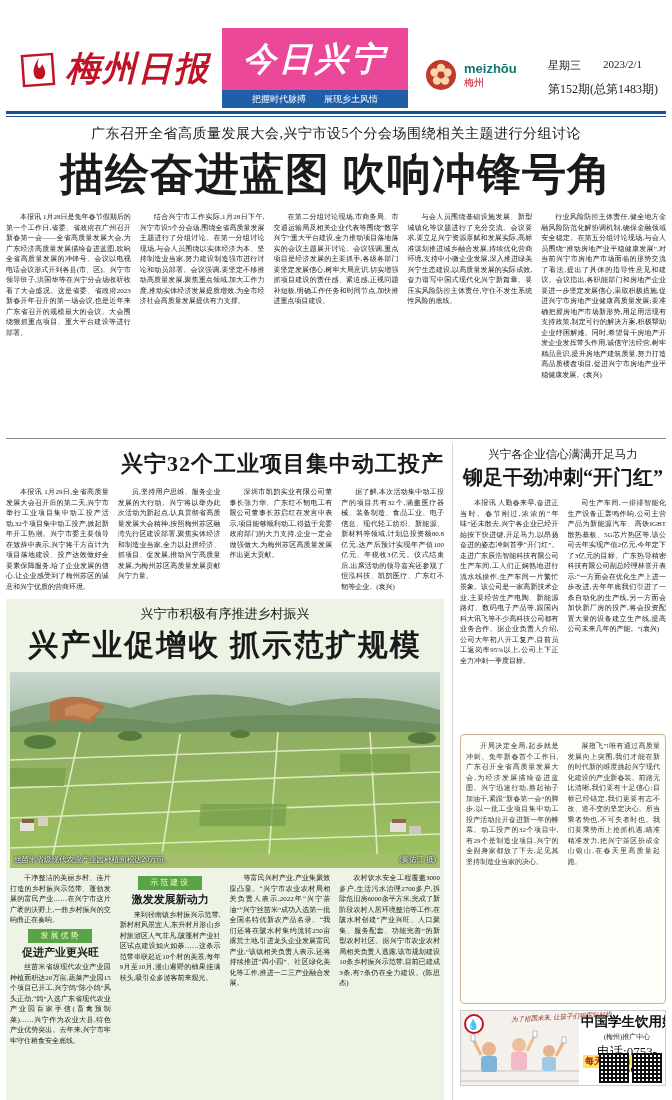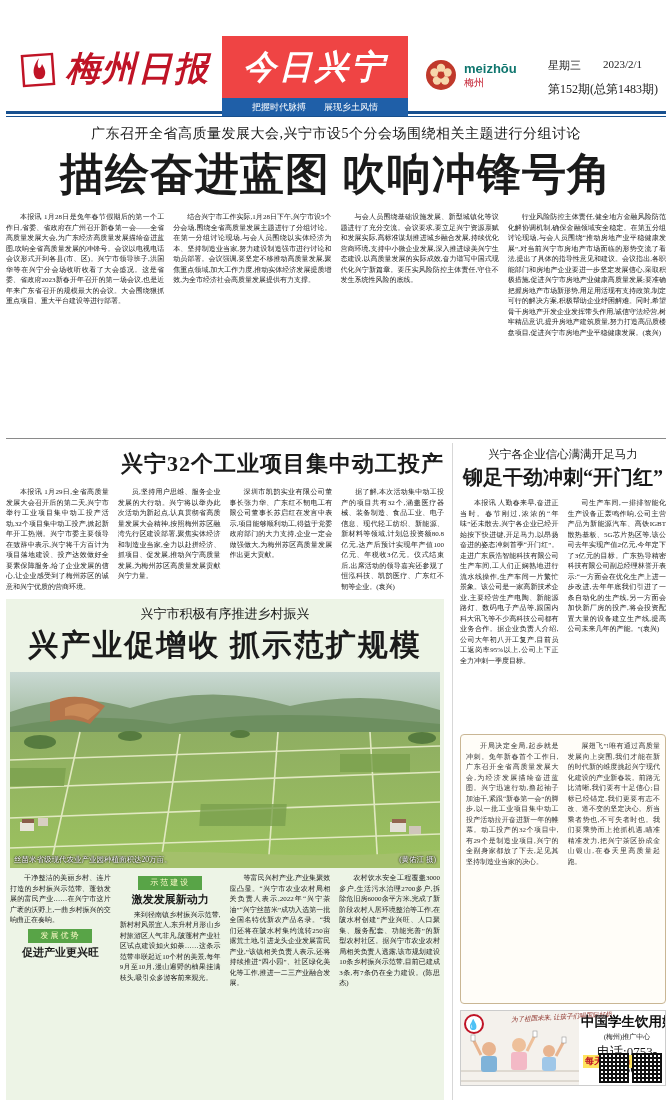--- a/index.html
+++ b/index.html
@@ -6,22 +6,22 @@
   html,body { width:672px; height:1100px; background:#ffffff; overflow:hidden;
     font-family:"Liberation Serif","DejaVu Serif",serif; color:#1a1a1a; }
   .page { position:relative; width:672px; height:1100px; padding:0 6px; }
 
   
   .masthead { position:relative; height:80px; margin-top:28px; }
   .mz-logo { position:absolute; left:14px; top:18px; display:flex; align-items:center; }
   .flame-box { width:40px; height:40px; margin-right:6px; }
   .mz-name { font-size:34px; font-weight:bold; color:#c01426; font-style:italic;
     letter-spacing:2px; white-space:nowrap; }
-  .red-box { position:absolute; left:216px; top:8px; width:186px; height:80px;
-    background:#ef4444; display:flex; flex-direction:column; }
+  .red-box { position:absolute; left:216px; top:0; width:186px; height:80px;
+    background:#ec4899; display:flex; flex-direction:column; }
   .red-box-title { flex:1; display:flex; align-items:center; justify-content:center;
     color:#fff; font-size:33px; font-weight:bold; font-style:italic; letter-spacing:3px; }
   .blue-strip { height:18px; background:#1f5fa8; color:#fff; font-size:9px;
     display:flex; align-items:center; justify-content:center; gap:18px;
     font-family:"Liberation Sans","DejaVu Sans",sans-serif; }
   .seal-wrap { position:absolute; left:418px; top:30px; display:flex; align-items:center; gap:6px; }
   .seal-text { line-height:1.1; }
   .seal-text .py { font-size:13px; font-weight:bold; color:#0f766e;
     font-family:"Liberation Sans","DejaVu Sans",sans-serif; }
   .seal-text .cn { font-size:10px; color:#c01426; }
@@ -146,20 +146,23 @@
 
   <div>
     <div class="lead-kicker">广东召开全省高质量发展大会,兴宁市设5个分会场围绕相关主题进行分组讨论</div>
     <div class="lead-headline">描绘奋进蓝图 吹响冲锋号角</div>
     <div class="cols lead-cols">
       <div class="col">
           <p>本报讯 1月28日是兔年春节假期后的第一个工作日,省委、省政府在广州召开新春第一会——全省高质量发展大会,为广东经济高质量发展描绘奋进蓝图,吹响全省高质量发展的冲锋号。会议以电视电话会议形式开到各县(市、区)。兴宁市领导班子,洪国华等在兴宁分会场收听收看了大会盛况。这是省委、省政府2023新春开年召开的第一场会议,也是近年来广东省召开的规模最大的会议。大会围绕狠抓重点项目、重大平台建设等进行部署。</p>
         </div>
       <div class="col">
           <p>结合兴宁市工作实际,1月28日下午,兴宁市设5个分会场,围绕全省高质量发展主题进行了分组讨论。在第一分组讨论现场,与会人员围绕以实体经济为本、坚持制造业当家,努力建设制造强市进行讨论和动员部署。会议强调,要坚定不移推动高质量发展,聚焦重点领域,加大工作力度,推动实体经济发展提质增效,为全市经济社会高质量发展提供有力支撑。</p>
+        </div>
+      <div class="col">
+          <p>在第二分组讨论现场,市商务局、市交通运输局及相关企业代表等围绕“数字兴宁”重大平台建设,全力推动项目落地落实的会议主题展开讨论。会议强调,重点项目是经济发展的主要抓手,各级各部门要坚定发展信心,树牢大局意识,切实增强抓项目建设的责任感、紧迫感,正视问题补短板,明确工作任务和时间节点,加快推进重点项目建设。</p>
         </div>
       <div class="col">
           <p>与会人员围绕基础设施发展、新型城镇化等议题进行了充分交流。会议要求,要立足兴宁资源禀赋和发展实际,高标准谋划推进城乡融合发展,持续优化营商环境,支持中小微企业发展,深入推进绿美兴宁生态建设,以高质量发展的实际成效,奋力谱写中国式现代化兴宁新篇章。要压实风险防控主体责任,守住不发生系统性风险的底线。</p>
         </div>
       <div class="col">
           <p>行业风险防控主体责任,健全地方金融风险防范化解协调机制,确保金融领域安全稳定。在第五分组讨论现场,与会人员围绕“推动房地产业平稳健康发展”,对当前兴宁市房地产市场面临的形势交流了看法,提出了具体的指导性意见和建议。会议指出,各职能部门和房地产企业要进一步坚定发展信心,采取积极措施,促进兴宁市房地产业健康高质量发展;要准确把握房地产市场新形势,用足用活现有支持政策,制定可行的解决方案,积极帮助企业纾困解难。同时,希望骨干房地产开发企业发挥带头作用,诚信守法经营,树牢精品意识,提升房地产建筑质量,努力打造高品质楼盘项目,促进兴宁市房地产业平稳健康发展。(袁兴)</p>
         </div>
     </div>
   </div>
   <div class="sect-rule"></div>
@@ -243,20 +246,21 @@
             <span>丝苗米省级现代农业产业园种植面积达20万亩。</span>
             <span>(黄佑江 摄)</span>
           </div>
         </div>
 
         <div class="cols rural-cols">
           <div class="col">
             <p>干净整洁的美丽乡村、连片打造的乡村振兴示范带、蓬勃发展的富民产业……在兴宁市这片广袤的沃野上,一曲乡村振兴的交响曲正在奏响。</p>
             <span class="badge">发展优势</span>
             <div class="subhead">促进产业更兴旺</div>
+            <p>丝苗米省级现代农业产业园种植面积达20万亩,蔬菜产业园15个项目已开工,兴宁鸽“陈小鸽”风头正劲,“鸽”入选广东省现代农业产业园百家手信(畜禽预制菜)……兴宁作为农业大县,特色产业优势突出。去年来,兴宁市牢牢守住粮食安全底线。</p>
           </div>
           <div class="col">
             <span class="badge">示范建设</span>
             <div class="subhead">激发发展新动力</div>
             <p>来到径南镇乡村振兴示范带,新村村风景宜人,东升村月形山乡村旅游区人气非凡,陂蓬村产业社区试点建设如火如荼……这条示范带串联起近10个村的美景,每年9月至10月,漫山遍野的柚果挂满枝头,吸引众多游客前来观光。</p>
           </div>
           <div class="col">
               <p>等富民兴村产业,产业集聚效应凸显。“兴宁市农业农村局相关负责人表示,2022年“兴宁茶油”“兴宁丝苗米”成功入选第一批全国名特优新农产品名录。“我们还将在陂水村集约流转250亩撂荒土地,引进龙头企业发展富民产业,”该镇相关负责人表示,还将持续推进“四小园”、社区绿化美化等工作,推进一二三产业融合发展。</p>
             </div>
           <div class="col">

